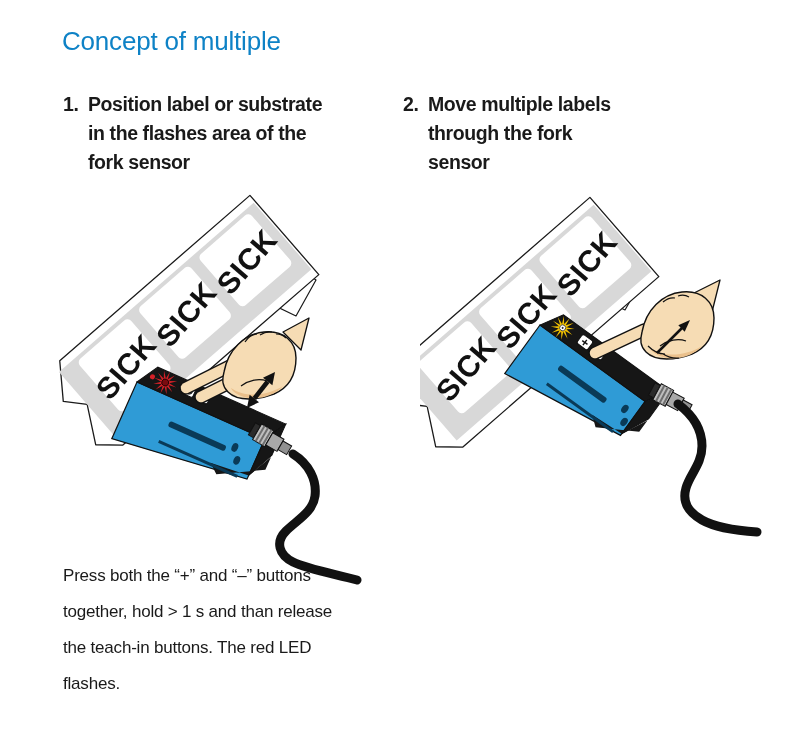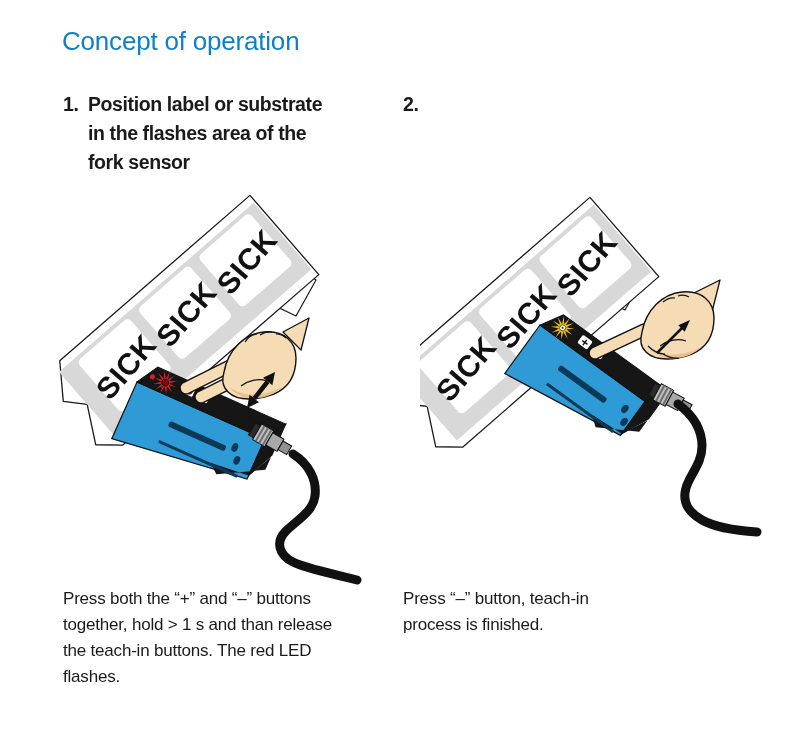--- a/index.html
+++ b/index.html
@@ -3,41 +3,42 @@
 <meta charset="utf-8">
 <style>
   html,body{margin:0;padding:0;background:#fff;}
   #page{position:relative;width:809px;height:731px;background:#fff;overflow:hidden;
         font-family:"Liberation Sans",sans-serif;color:#1a1a1a;}
   .title{position:absolute;left:62px;top:26px;font-size:26px;font-weight:500;
          letter-spacing:-0.2px;color:#0E82C6;}
   .step-heading{position:absolute;top:90px;display:flex;font-weight:bold;
                 font-size:19.5px;line-height:29px;letter-spacing:-0.4px;color:#1a1a1a;}
   .step-num{flex:0 0 25px;}
-  .caption{position:absolute;top:586px;font-size:17px;line-height:26px;
+  .caption{position:absolute;top:558px;font-size:17px;line-height:36px;
            letter-spacing:-0.2px;color:#1a1a1a;}
   svg{position:absolute;}
   svg text.sick{font-family:"Liberation Sans",sans-serif;font-weight:bold;font-size:30px;
                 letter-spacing:0.5px;fill:#111;}
   svg text.plus{font-family:"Liberation Sans",sans-serif;font-weight:bold;font-size:13px;fill:#111;}
 </style>
 </head>
 <body>
 
 <div id="page">
 
-  <div class="title">Concept of operation</div>
+  <div class="title">Concept of multiple</div>
 
   <div class="step-heading" style="left:63px;width:273px;">
     <span class="step-num">1.</span>
     <span class="step-text" style="width:248px">Position label or substrate in the flashes area of the fork sensor</span>
   </div>
 
   <div class="step-heading" style="left:403px;width:235px;">
     <span class="step-num">2.</span>
+    <span class="step-text" style="width:210px">Move multiple labels through the fork sensor</span>
   </div>
 
   <svg style="left:55px;top:190px" width="330" height="400" viewBox="0 0 330 400">
     <defs>
 
       <polygon id="star12" points="12,0 3.9,1 10.4,6 2.8,2.8 6,10.4 1,3.9 0,12 -1,3.9 -6,10.4 -2.8,2.8 -10.4,6 -3.9,1 -12,0 -3.9,-1 -10.4,-6 -2.8,-2.8 -6,-10.4 -1,-3.9 0,-12 1,-3.9 6,-10.4 2.8,-2.8 10.4,-6 3.9,-1"></polygon>
 
       <g id="connector-def">
         <rect x="0" y="-7" width="6" height="14" fill="#2b2b2b" stroke="#111" stroke-width="1"></rect>
         <rect x="6" y="-9" width="14" height="18" stroke="#111" stroke-width="1" fill="#BFBFBF"></rect>
@@ -172,15 +173,14 @@
       <path d="M240,156 C248,150 258,148 266,151" fill="none" stroke="#111" stroke-width="1.2"></path>
     </g>
 
     <g>
       <line x1="237" y1="163" x2="262" y2="138" stroke="#111" stroke-width="2.5"></line>
       <polygon points="270,130 264.7,141.7 258.3,135.3" fill="#111"></polygon>
     </g>
   </svg>
 
   <div class="caption" style="left:63px;width:272px;">Press both the “+” and “–” buttons together, hold &gt; 1 s and than release the teach-in buttons. The red LED flashes.</div>
-  <div class="caption" style="left:403px;width:230px;">Press “–” button, teach-in process is finished.</div>
 
 </div>
 
 </body></html>

